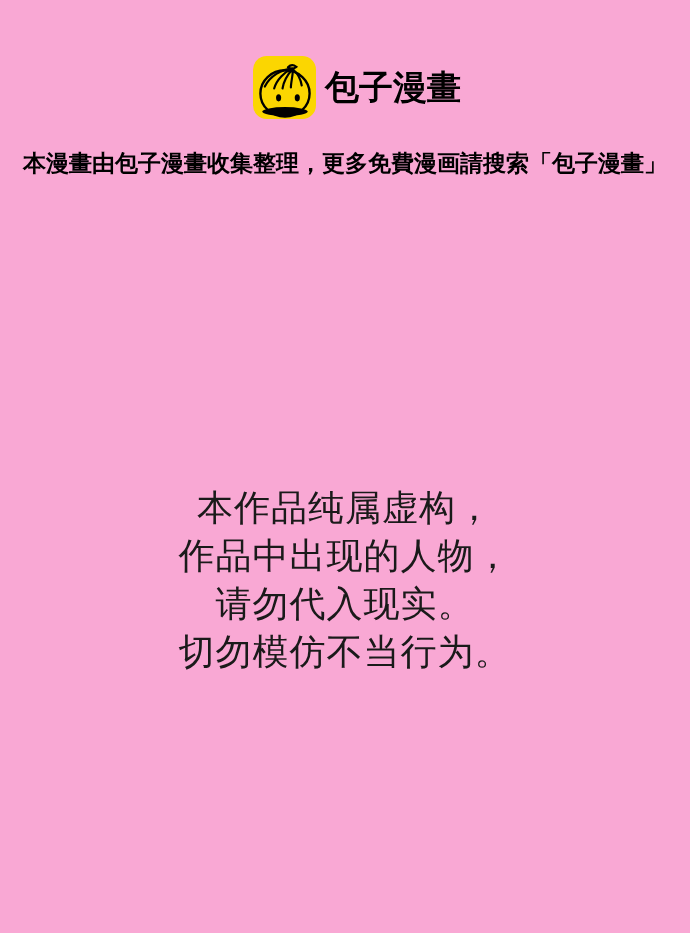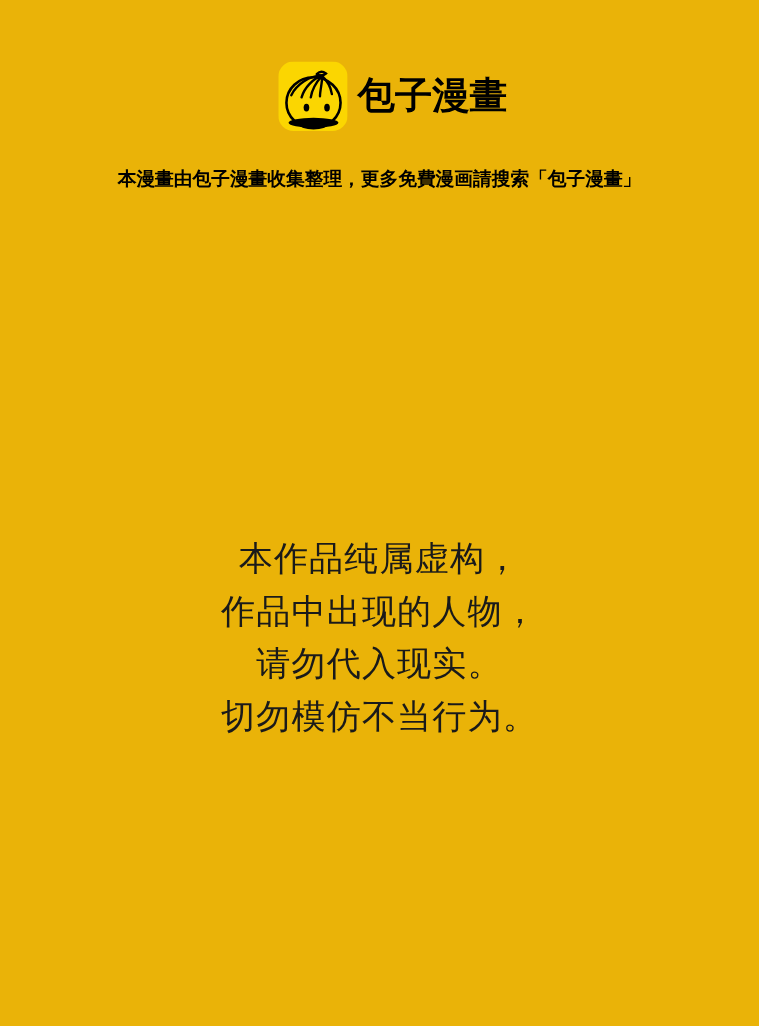--- a/index.html
+++ b/index.html
@@ -7,21 +7,21 @@
   body {
     width: 690px;
     height: 933px;
     position: relative;
     overflow: hidden;
     font-family: "Liberation Sans", "DejaVu Sans", sans-serif;
   }
   .page {
     position: absolute;
     inset: 0;
-    background: #eab308;
+    background: #f9a8d4;
   }
   
   .brand-lockup {
     position: absolute;
     left: 253px;
     top: 56px;
     height: 63px;
     display: flex;
     align-items: center;
     gap: 9px;
@@ -40,38 +40,38 @@
     white-space: nowrap;
     line-height: 63px;
   }
   
   .collection-notice {
     position: absolute;
     top: 147px;
     left: 0;
     right: 0;
     text-align: center;
-    font-size: 17px;
+    font-size: 23px;
     font-weight: 700;
     color: #000000;
     line-height: 32px;
     white-space: nowrap;
     letter-spacing: 0px;
   }
   
   .disclaimer-block {
     position: absolute;
     top: 484px;
     left: 0;
     right: 0;
     text-align: center;
     color: #1a1a1a;
   }
   .disclaimer-line {
-    font-size: 31px;
+    font-size: 36px;
     font-weight: 400;
     line-height: 48px;
     letter-spacing: 1px;
     white-space: nowrap;
   }
 </style>
 </head>
 <body>
 
 <div class="page">

